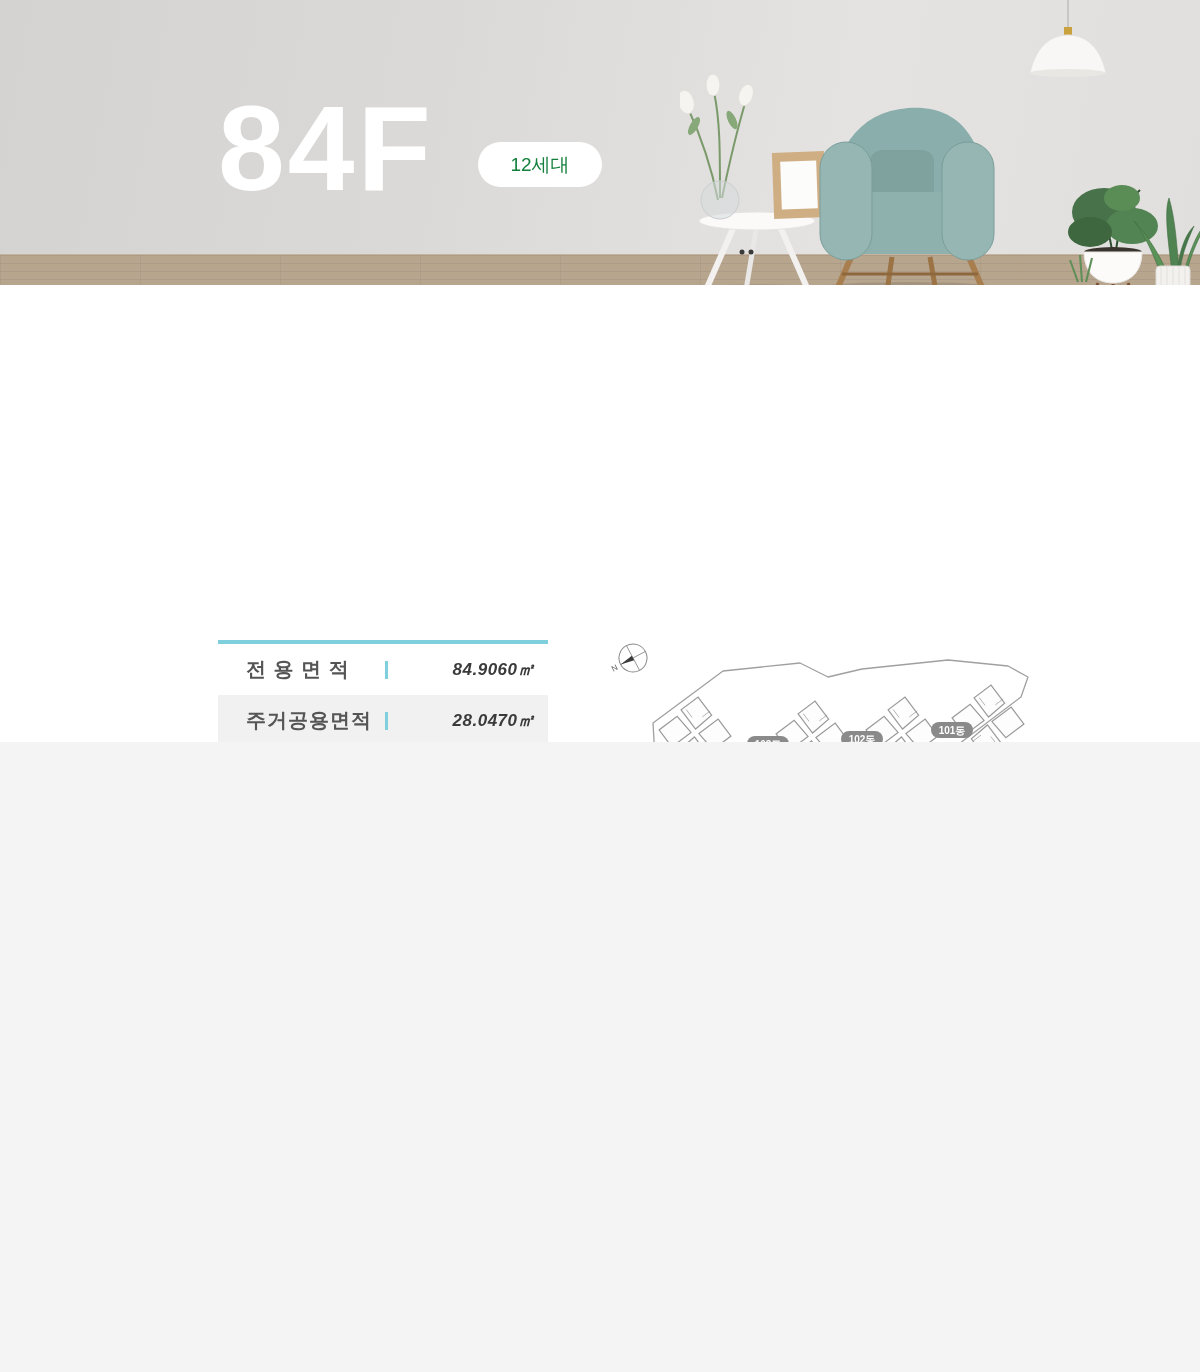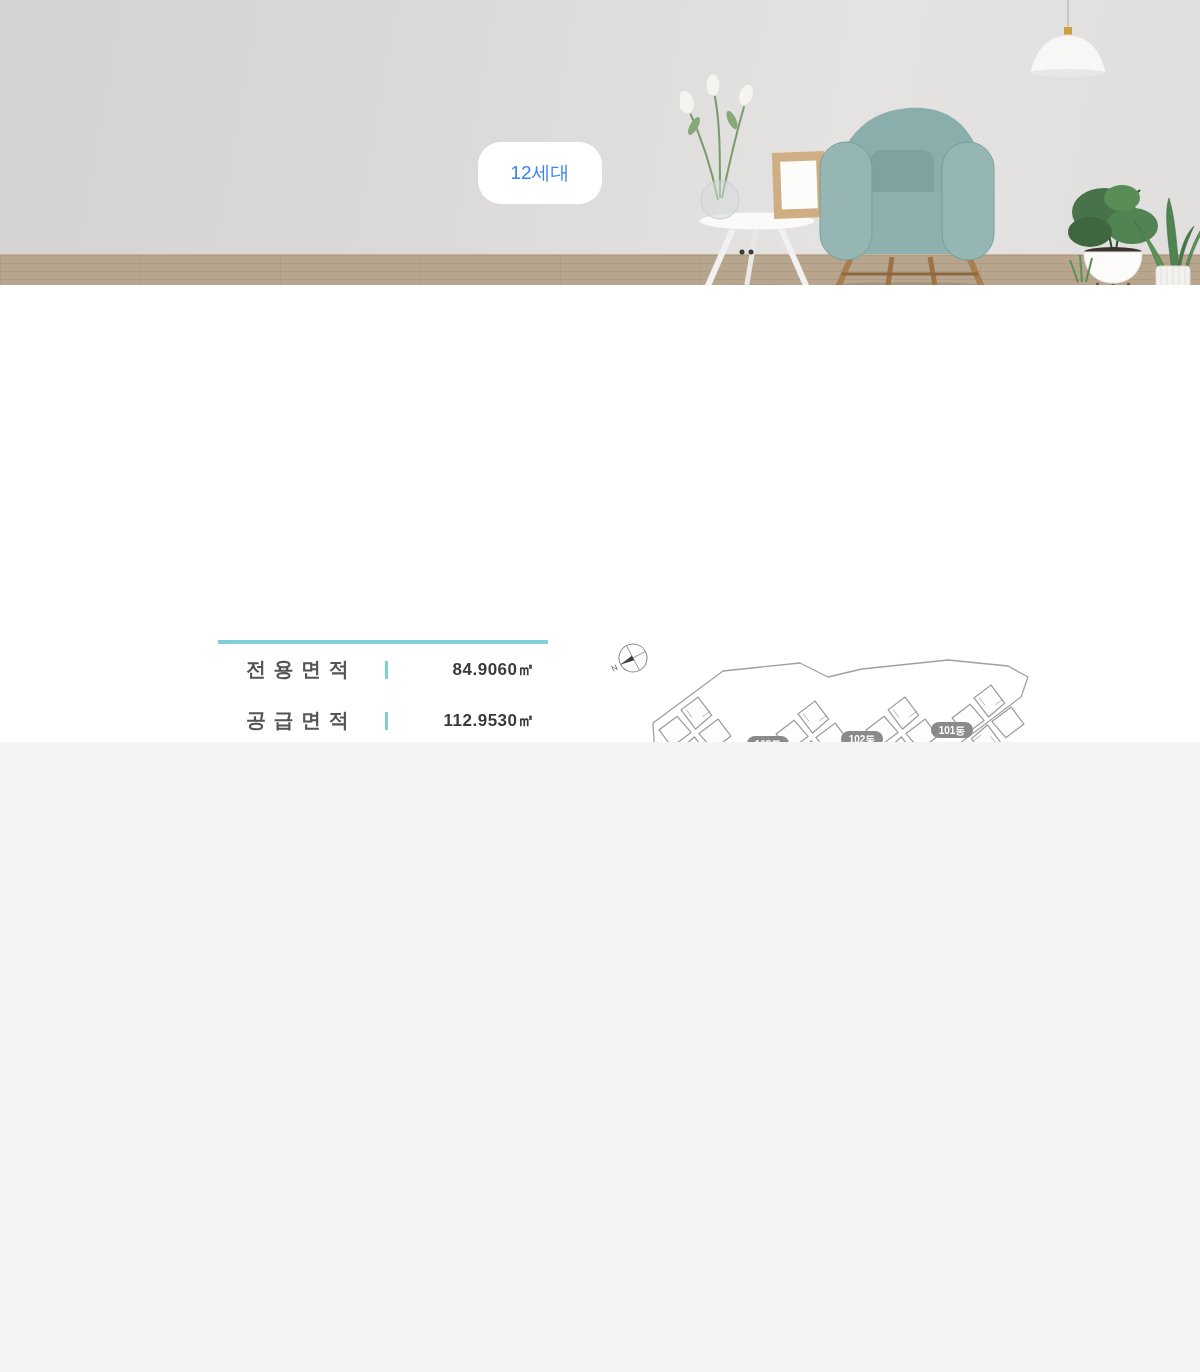--- a/index.html
+++ b/index.html
@@ -19,41 +19,41 @@
       repeating-linear-gradient(180deg, rgba(0,0,0,0.06) 0 1px, transparent 1px 8px),
       repeating-linear-gradient(90deg, rgba(0,0,0,0.04) 0 1px, transparent 1px 140px),
       #b7a58e;
     border-top:1px solid #c6b49c;
   }
   .hero-title {
     position:absolute; left:218px; top:88px; color:#ffffff;
     font-size:120px; font-weight:700; letter-spacing:3px; line-height:1;
   }
   .hero-badge {
-    position:absolute; left:478px; top:142px; width:124px; height:62px;
-    background:#ffffff; border-radius:23px; color:#3b82f6;
+    position:absolute; left:478px; top:142px; width:124px; height:45px;
+    background:#ffffff; border-radius:23px; color:#15803d;
     font-size:19px; display:flex; align-items:center; justify-content:center;
   }
   .hero-scene { position:absolute; left:680px; top:0; width:520px; height:285px; }
   
   .mid { position:absolute; left:0; top:285px; width:1200px; height:457px; background:#ffffff; }
   .area-table {
     position:absolute; left:218px; top:355px; width:330px;
     border-top:4px solid #7fd0dc; border-bottom:4px solid #7fd0dc;
   }
   .area-row { height:51px; display:flex; align-items:center; background:#ffffff; }
   .area-row.alt { background:#f1f1f1; }
   .area-label {
     width:167px; padding-left:28px; color:#555555;
     font-size:20px; font-weight:700; letter-spacing:1px; white-space:nowrap;
   }
   .area-bar { width:3px; height:18px; background:#7fd0dc; flex:0 0 3px; }
   .area-value {
     flex:1; text-align:right; padding-right:13px; color:#3a3a3a;
-    font-size:17px; font-weight:700; letter-spacing:0.5px;
+    font-size:17px; font-weight:700; letter-spacing:0.5px;font-style:italic;
   }
   .keymap-svg { position:absolute; left:600px; top:348px; width:440px; height:280px; }
   .keymap-button {
     position:absolute; left:742px; top:625px; width:142px; height:47px;
     background:#8fd2de; border:none; border-radius:24px; color:#ffffff;
     font-family:"Liberation Sans", sans-serif;
     font-size:15px; font-weight:700; letter-spacing:2px; cursor:pointer;
     display:flex; align-items:center; justify-content:center;
   }
   
@@ -143,30 +143,36 @@
         <line x1="406" y1="282" x2="412" y2="258" stroke="#5d8f57" stroke-width="2"></line>
         <path d="M492,272 C488,240 484,212 489,198 C495,218 497,245 499,272 Z" fill="#4f8351" stroke="#3f6b41" stroke-width="0.6"></path>
         <path d="M480,272 C470,246 461,229 454,221 C467,235 478,252 487,272 Z" fill="#5a9258" stroke="#3f6b41" stroke-width="0.6"></path>
         <path d="M504,272 C512,243 520,229 527,222 C518,240 510,256 507,272 Z" fill="#5a9258" stroke="#3f6b41" stroke-width="0.6"></path>
         <path d="M497,272 C500,248 506,234 514,226 C506,244 501,258 500,272 Z" fill="#46774a" stroke="#3f6b41" stroke-width="0.6"></path>
         <rect x="476" y="266" width="34" height="26" rx="4" fill="#f3f1ee" stroke="#dddbd7" stroke-width="1"></rect>
         <path d="M481,266 V292 M487,266 V292 M493,266 V292 M499,266 V292 M505,266 V292" stroke="#e3e1dd" stroke-width="1"></path>
       </g>
     </svg>
 
+    <div class="hero-title">84F</div>
     <div class="hero-badge">12세대</div>
   </div>
 
   <div class="mid">
 
     <div class="area-table">
       <div class="area-row">
         <span class="area-label">전 용 면 적</span>
         <span class="area-bar"></span>
         <span class="area-value">84.9060㎡</span>
+      </div>
+      <div class="area-row alt">
+        <span class="area-label">주거공용면적</span>
+        <span class="area-bar"></span>
+        <span class="area-value">28.0470㎡</span>
       </div>
       <div class="area-row">
         <span class="area-label">공 급 면 적</span>
         <span class="area-bar"></span>
         <span class="area-value">112.9530㎡</span>
       </div>
       <div class="area-row alt">
         <span class="area-label">기타공용면적</span>
         <span class="area-bar"></span>
         <span class="area-value">8.8440㎡</span>

